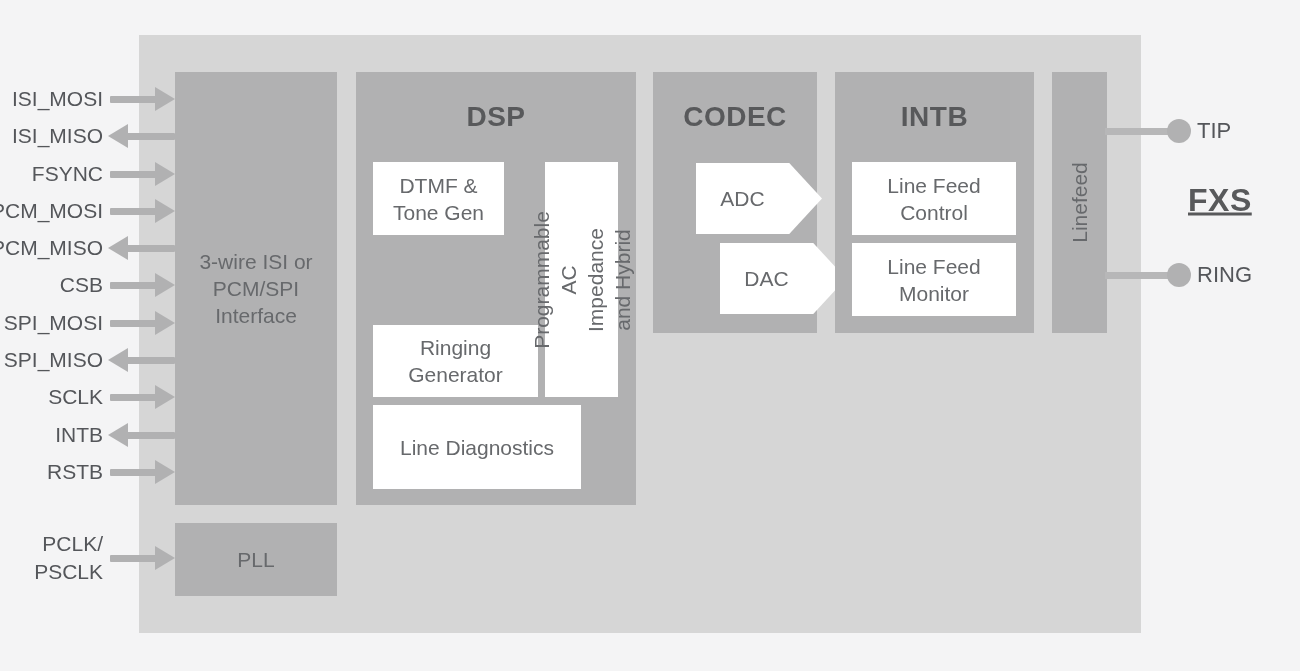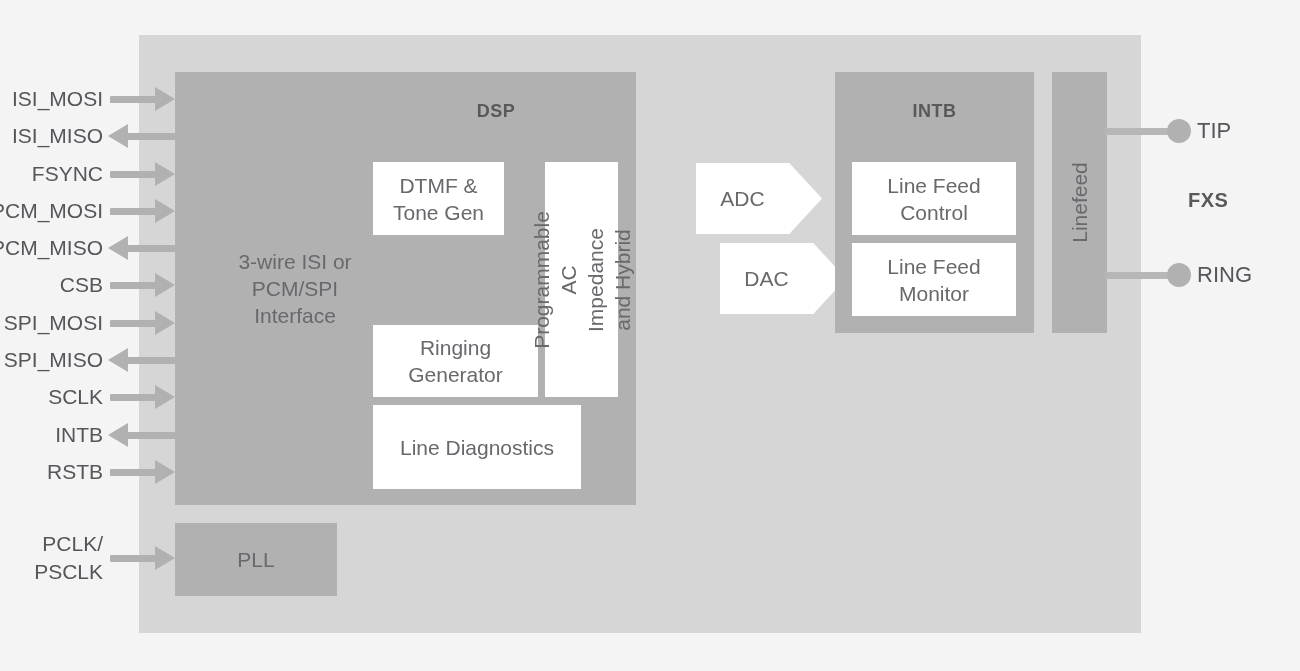--- a/index.html
+++ b/index.html
@@ -10,33 +10,33 @@
     color:#67696c;
   }
   .abs { position:absolute; }
 
   
   .chip { left:139px; top:35px; width:1002px; height:598px; background:#d6d6d6; }
 
   
   .blk { position:absolute; background:#b1b1b2; }
   .blk-interface { left:175px; top:72px; width:162px; height:433px;
-    display:flex; align-items:center; justify-content:center;padding-left:39px; }
+    display:flex; align-items:center; justify-content:center; }
   .blk-dsp   { left:356px; top:72px;  width:280px; height:433px; }
   .blk-codec { left:653px; top:72px;  width:164px; height:261px; }
   .blk-slic  { left:835px; top:72px;  width:199px; height:261px; }
   .blk-linefeed { left:1052px; top:72px; width:55px; height:261px;
     display:flex; align-items:center; justify-content:center; }
   .blk-pll   { left:175px; top:523px; width:162px; height:73px;
     display:flex; align-items:center; justify-content:center; }
   .blk-dcdc  { left:356px; top:523px; width:280px; height:73px;
     display:flex; align-items:center; justify-content:center; }
 
   .hdr { position:absolute; left:0; right:0; top:29px; text-align:center;
-    font-size:18px; font-weight:bold; letter-spacing:0.5px; color:#58595b; }
+    font-size:28px; font-weight:bold; letter-spacing:0.5px; color:#58595b; }
 
   .body-text { font-size:21px; line-height:27px; text-align:center;
     white-space:pre-line; color:#67696c; }
 
   
   .white { position:absolute; background:#ffffff;
     display:flex; align-items:center; justify-content:center;
     font-size:21px; line-height:27px; text-align:center; white-space:pre-line; }
   .w-dtmf   { left:373px; top:162px; width:131px; height:73px; }
   .w-caller { left:373px; top:244px; width:165px; height:73px; }
@@ -77,21 +77,21 @@
 
   
   .port-line { position:absolute; left:1105px; top:calc(var(--y) - 3.5px);
     width:66px; height:7px; background:#b7b7b8; }
   .port-dot  { position:absolute; left:1167px; top:calc(var(--y) - 12px);
     width:24px; height:24px; border-radius:50%; background:#b1b1b2; }
   .port-label { position:absolute; left:1197px; top:var(--y);
     transform:translateY(-50%); font-size:22px; color:#54565a; }
 
   .fxs { position:absolute; left:1188px; top:200px; transform:translateY(-50%);
-    font-size:20px; font-weight:bold; letter-spacing:0.5px; color:#58595b; }
+    font-size:32px; font-weight:bold; letter-spacing:0.5px; color:#58595b;text-decoration:underline; }
 </style>
 </head>
 <body>
 
 <div class="stage">
 
   <div class="abs chip"></div>
 
   <div class="blk blk-interface">
     <div class="body-text">3-wire ISI or
@@ -105,20 +105,23 @@
   <div class="white w-dtmf">DTMF &amp;
 Tone Gen</div>
   <div class="white w-ring">Ringing
 Generator</div>
   <div class="white w-vert">
     <div class="vtext">Programmable AC
 Impedance and Hybrid</div>
   </div>
   <div class="white w-diag">Line Diagnostics</div>
 
+  <div class="blk blk-codec">
+    <div class="hdr">CODEC</div>
+  </div>
   <div class="abs codec-arrow ca-adc">ADC</div>
   <div class="abs codec-arrow ca-dac">DAC</div>
 
   <div class="blk blk-slic">
     <div class="hdr">INTB</div>
   </div>
   <div class="white w-lfc">Line Feed
 Control</div>
   <div class="white w-lfm">Line Feed
 Monitor</div>

